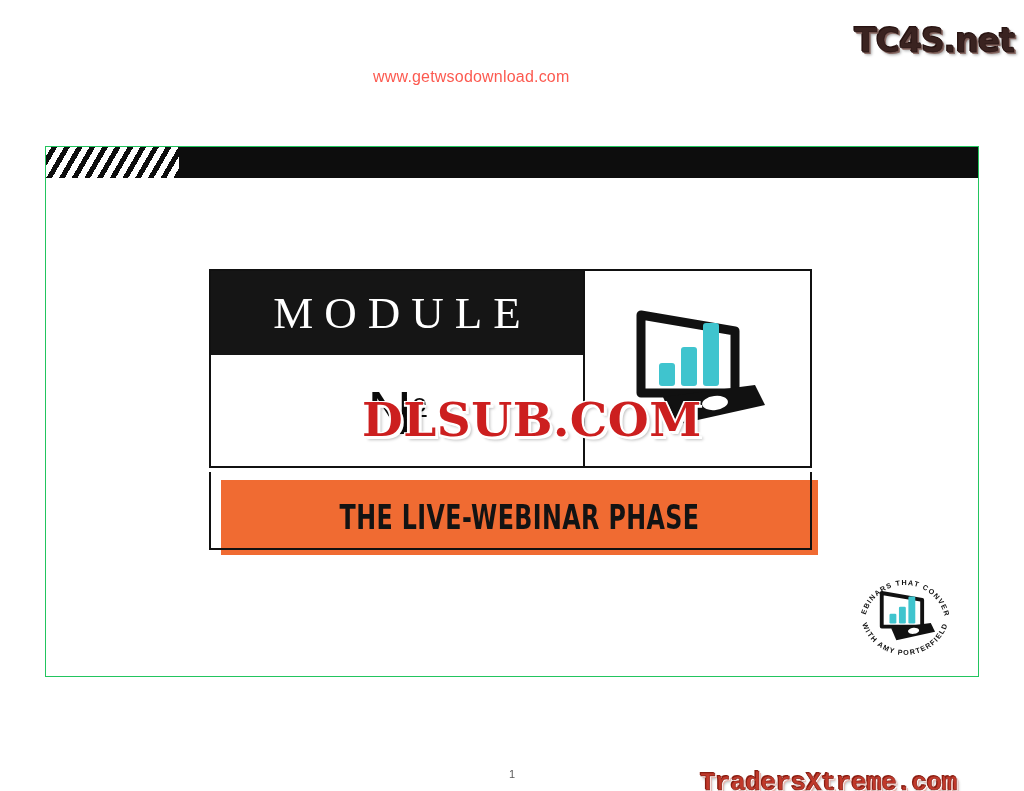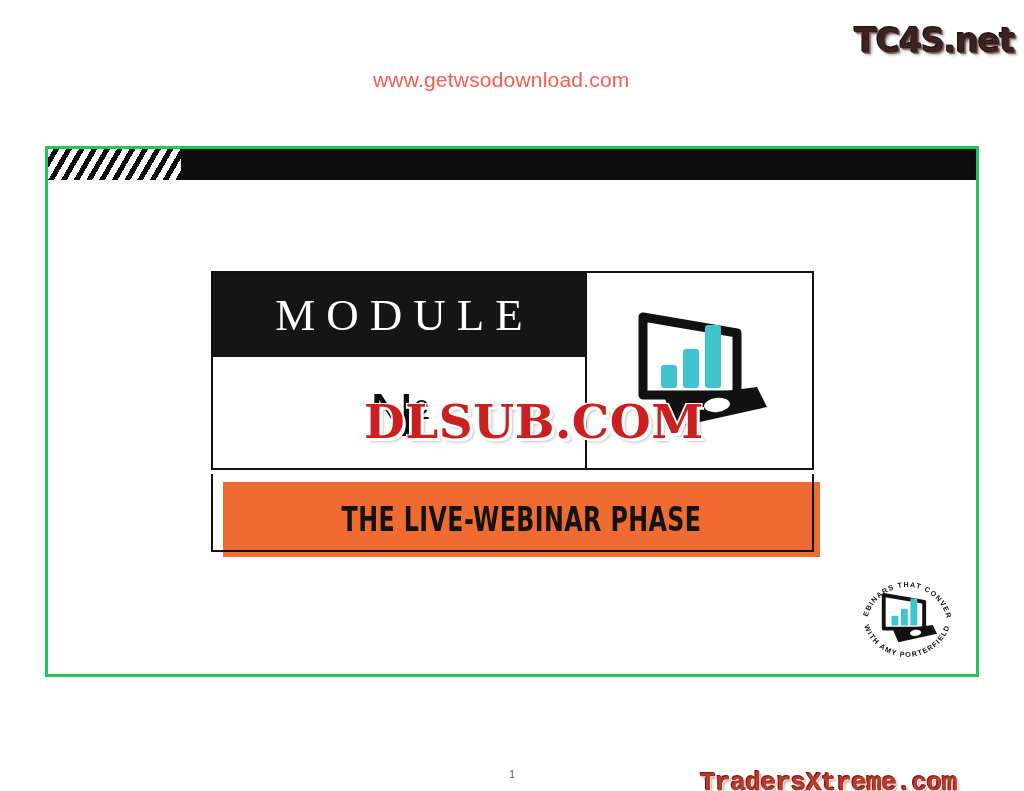--- a/index.html
+++ b/index.html
@@ -33,21 +33,21 @@
        2px 2px 0 #8a6b65,
       -1px -1px 0 #2a1512,
        3px 3px 3px rgba(0,0,0,0.35);
     -webkit-text-stroke: 0.5px #221010;
   }
   .wm-getwso {
     position: absolute;
     top: 48px;
     left: 373px;
     font-family: "Liberation Sans", sans-serif;
-    font-size: 21px;
+    font-size: 16px;
     color: #fc5a50;
     letter-spacing: 0.2px;
   }
   .wm-traders {
     position: absolute;
     left: 700px;
     top: 748px;
     font-family: Liberation Mono, monospace;
     font-weight: 900;
     font-size: 26px;
@@ -62,21 +62,21 @@
   }
 
   
   .slide {
     position: absolute;
     left: 45px;
     top: 126px;
     width: 934px;
     height: 531px;
     background: #ffffff;
-    border: 3px solid #22c55e;
+    border: 1px solid #22c55e;
   }
   .slide-inner { position: relative; width: 100%; height: 100%; overflow: hidden; }
 
   
   .header-bar {
     position: absolute;
     left: 0; top: 0;
     width: 932px;
     height: 31px;
     background: #0d0d0d;

